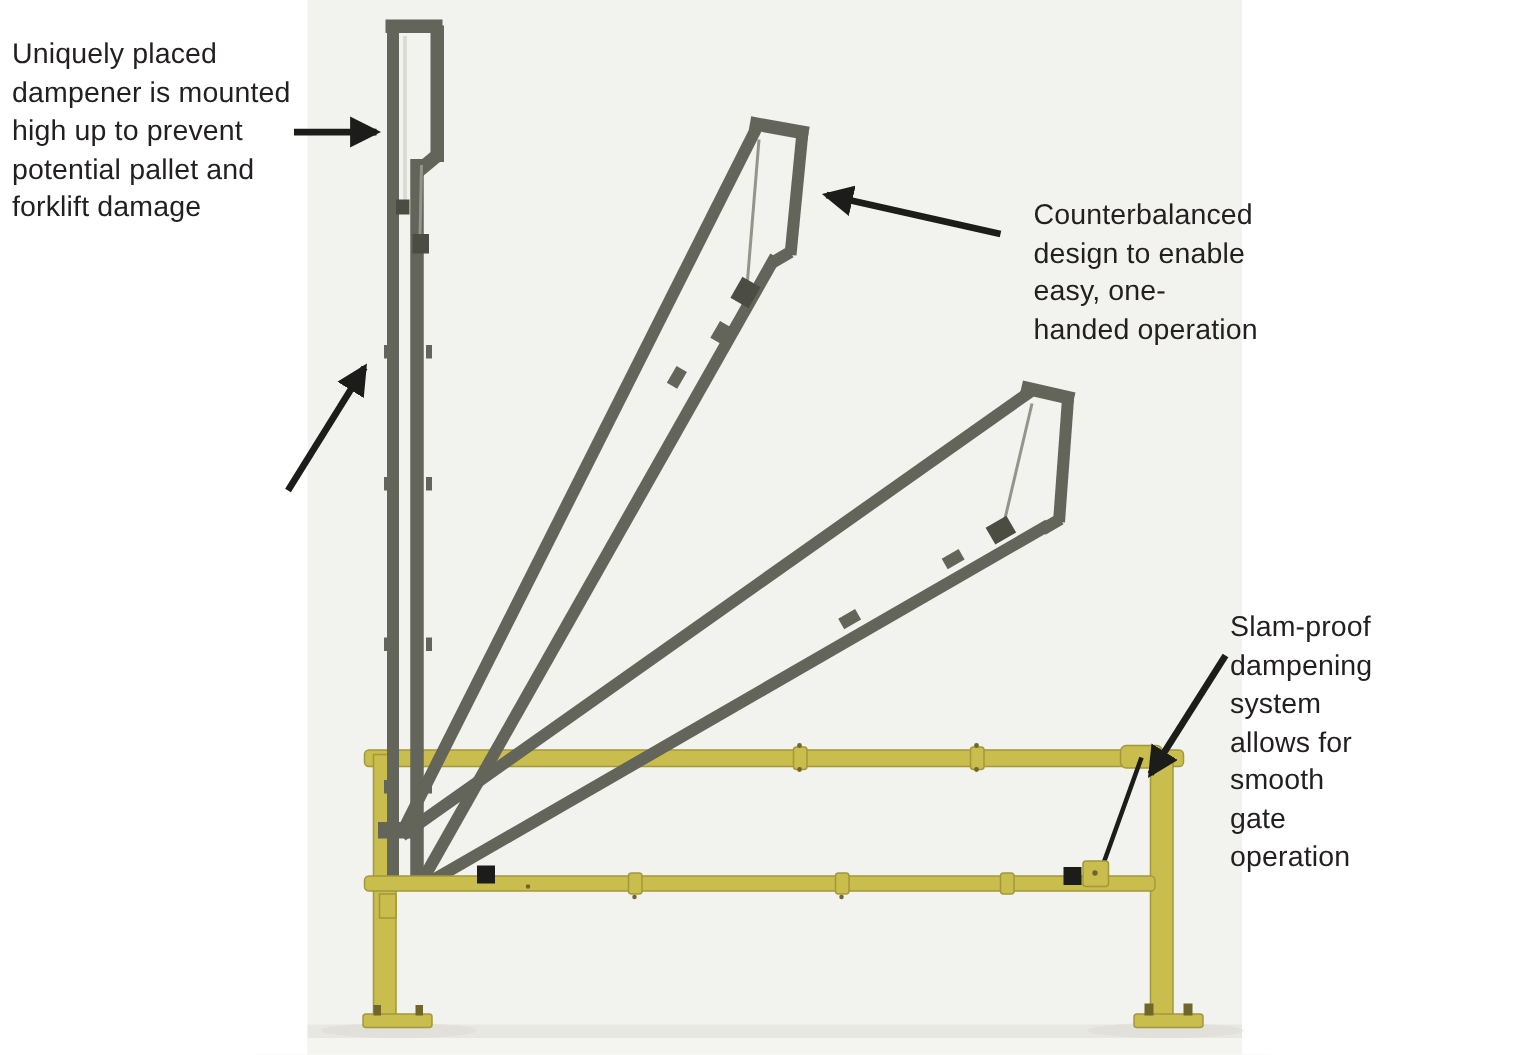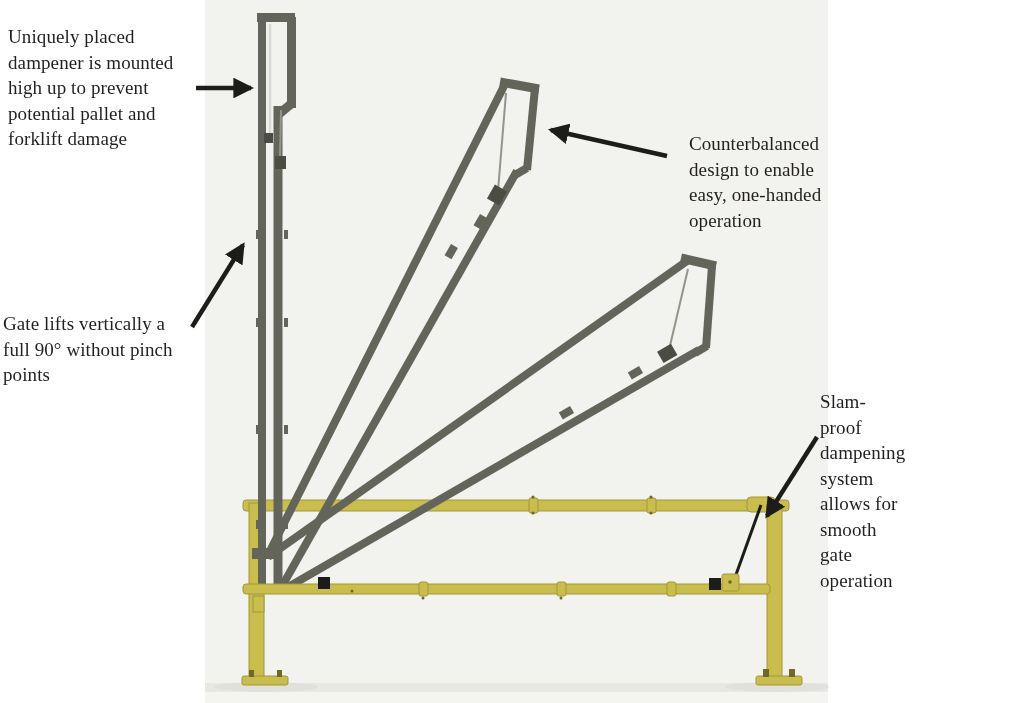--- a/index.html
+++ b/index.html
@@ -1,18 +1,18 @@
 <!DOCTYPE html>
 <html style="--renderBg: #f2f2ee; --rail: #c9bd4d; --railDark: #a3983b; --railDot: #6f672a; --gate: #63655a; --gateDark: #4b4d43; --rod: #dadad2; --rodDark: #93958a; --ink: #1c1c1a; --text: #231f20; --floorShade: #e8e8e3; --floorLight: #f4f4f1; --shadow: #dddcd6;"><head>
 <meta charset="utf-8">
 <style>
   html,body{margin:0;padding:0;background:#ffffff;}
   body{width:1024px;height:703px;position:relative;overflow:hidden;
        font-family:"Liberation Sans","DejaVu Sans",sans-serif;}
-  .canvas{position:absolute;inset:0;width:839px;height:703px;font-family:Liberation Serif, serif;}
+  .canvas{position:absolute;inset:0;width:839px;height:703px;}
   .render-bg{position:absolute;left:205px;top:0;width:623px;height:703px;
              background:var(--renderBg);}
   svg.diagram{position:absolute;left:0;top:0;width:1024px;height:703px;}
   .annotation{position:absolute;color:var(--text);font-size:19px;line-height:25.5px;
               white-space:pre-line;letter-spacing:0.1px;}
   
   .rail-f{fill:var(--rail);stroke:var(--railDark);stroke-width:1;}
   .rail-dot{fill:var(--railDot);}
   .gate-s{stroke:var(--gate);fill:none;}
   .gate-f{fill:var(--gate);stroke:none;}
@@ -142,24 +142,21 @@
       <path d="M817,437 L767,516" class="arrow-s" marker-end="url(#ah)"></path>
     </g>
   </svg>
 
   <div class="annotation" style="left:8px;top:24px;">Uniquely placed
 dampener is mounted
 high up to prevent
 potential pallet and
 forklift damage</div>
 
-  <div class="annotation" style="left:3px;top:311px;">Gate lifts vertically a
-full 90° without pinch
-points</div>
 
   <div class="annotation" style="left:677px;top:131px;margin-left:12px;">Counterbalanced design to enable
 easy, one-handed operation</div>
 
-  <div class="annotation" style="left:820px;top:389px;">Slam-proof dampening
+  <div class="annotation" style="left:820px;top:406px;">Slam-proof dampening
 system allows for
 smooth gate operation</div>
 
 </div>
 
 </body></html>

